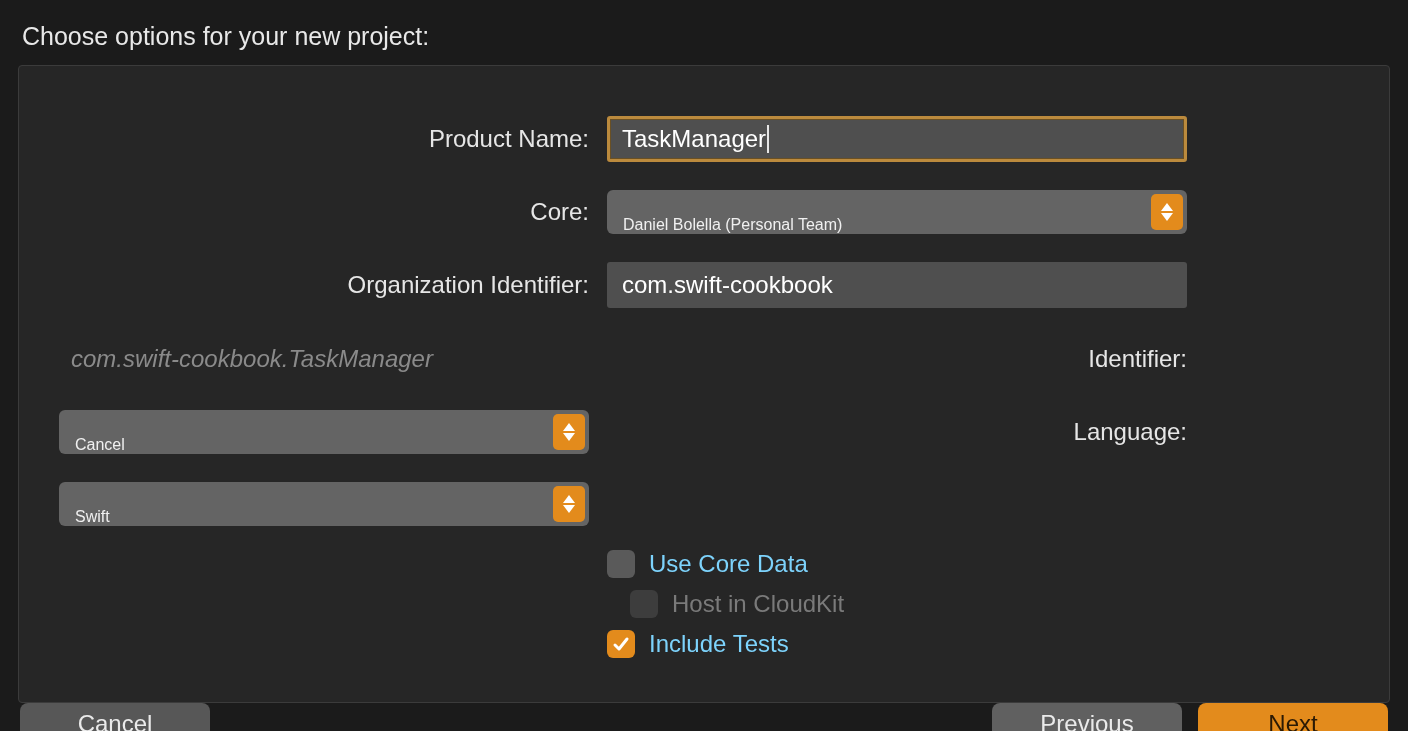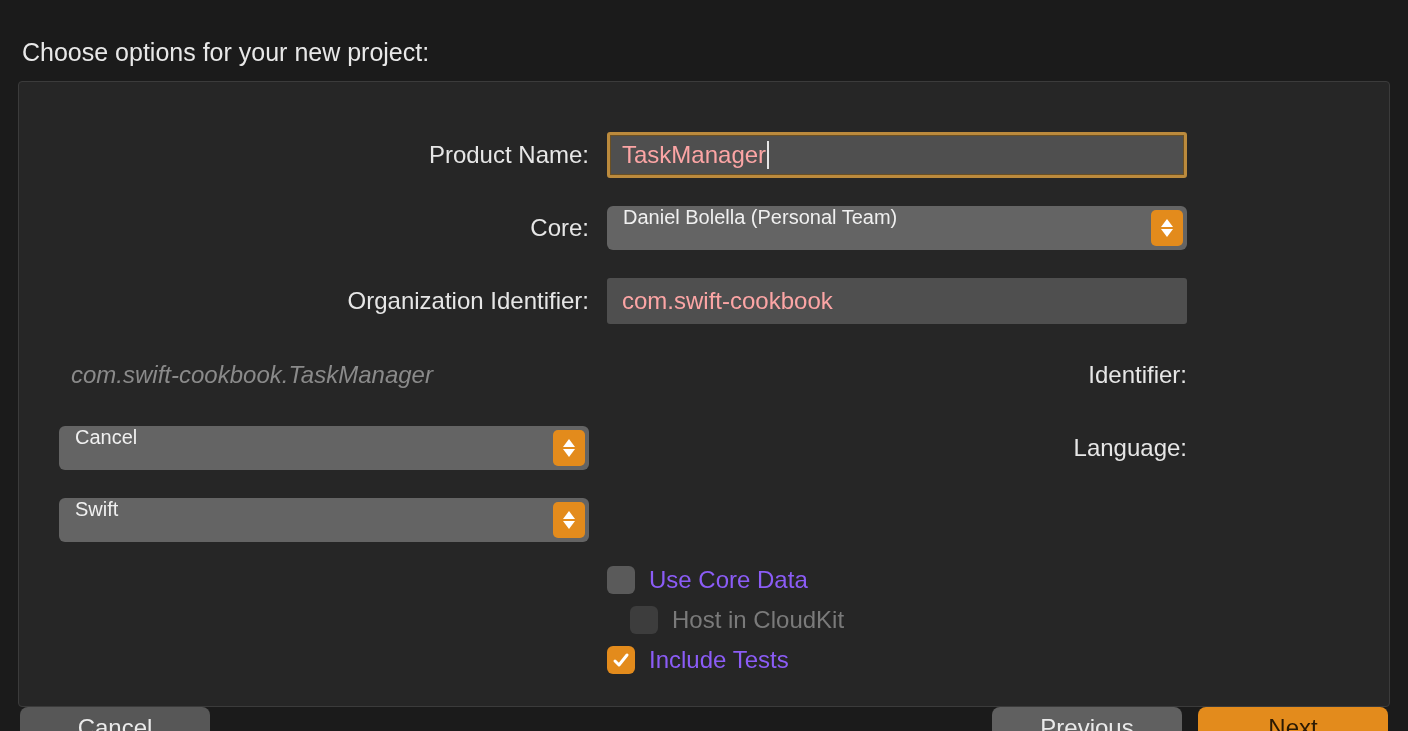--- a/index.html
+++ b/index.html
@@ -15,49 +15,49 @@
     width: 1408px;
     height: 731px;
     padding: 18px 18px 0 18px;
     display: flex;
     flex-direction: column;
   }
   .dialog-title {
     font-size: 25px;
     font-weight: 400;
     color: #e8e8e8;
-    margin: 20px 0 14px 4px;
+    margin: 4px 0 14px 4px;
   }
   .panel {
     flex: 1;
     border: 1px solid #3b3b3b;
     border-radius: 4px;
     background: #262626;
-    padding: 50px 40px 32px 40px;
+    padding: 50px 40px 44px 40px;
   }
   .form {
     display: grid;
     grid-template-columns: 530px 580px;
     column-gap: 18px;
     row-gap: 28px;
     align-items: center;
   }
   .label {
     text-align: right;
     font-size: 24px;
     color: #e6e6e6;
   }
   .textfield {
     height: 46px;
     background: #4f4f4f;
     border: 3px solid transparent;
     border-radius: 3px;
     padding: 0 12px;
     font-size: 24px;
-    color: #fca5a5;
+    color: #ffffff;
     display: flex;
     align-items: center;
     position: relative;
   }
   .textfield.focused {
     border: 3px solid #bb8a3d;
     box-shadow: 0 0 0 1px #6a5024 inset;
   }
   .textfield .cursor {
     display: inline-block;
@@ -74,23 +74,23 @@
     padding: 0 12px;
     font-size: 24px;
     color: #8a8a8a;
     font-style: italic;
   }
   .select {
     height: 44px;
     background: #646464;
     border-radius: 6px;
     display: flex;
-    align-items: flex-start;
+    align-items: flex-end;
     padding: 0 0 0 16px;
-    font-size: 20px;
+    font-size: 16px;
     color: #f0f0f0;
     position: relative;
   }
   .select .stepper-icon {
     position: absolute;
     right: 4px;
     top: 4px;
     bottom: 4px;
     width: 32px;
     background: #e38b1c;
@@ -123,21 +123,21 @@
     display: flex;
     align-items: center;
     justify-content: center;
     flex-shrink: 0;
   }
   .checkbox.checked { background: #e38b1c; }
   .checkbox.disabled { background: #3d3d3d; }
   .checkbox svg { display: block; }
   .checkbox-label {
     font-size: 24px;
-    color: #8b5cf6;
+    color: #7dd3fc;
   }
   .checkbox-label.disabled { color: #7a7a7a; }
   .footer {
     height: 76px;
     display: flex;
     align-items: center;
     padding: 0 2px;
     gap: 16px;
   }
   .footer .spacer { flex: 1; }

